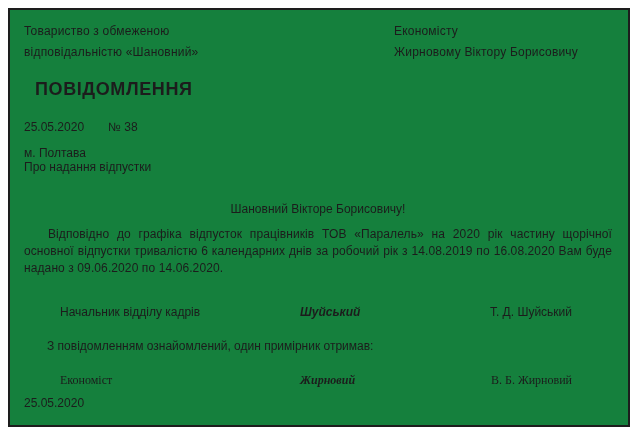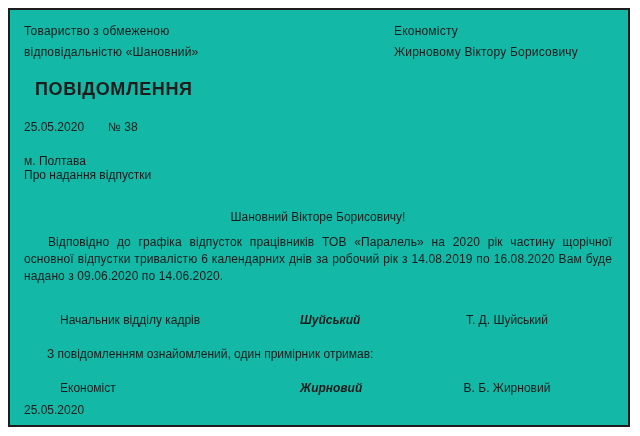--- a/index.html
+++ b/index.html
@@ -17,21 +17,21 @@
   }
   .doc {
     position: absolute;
     left: 8px;
     top: 8px;
     width: 622px;
     height: 419px;
     box-sizing: border-box;
     border: 2px solid #1d1d1d;
     padding: 11px 16px 0 14px;
-    background: #14b8a6;
+    background: #15803d;
   }
   .header {
     display: flex;
     justify-content: space-between;
     align-items: flex-start;
   }
   .header .block div {
     font-size: 12px;
     line-height: 21px;
     letter-spacing: 0.2px;
@@ -48,21 +48,21 @@
     margin-left: 11px;
   }
   .dateline {
     margin-top: 20px;
     font-size: 12px;
   }
   .dateline .num {
     margin-left: 24px;
   }
   .city {
-    margin-top: 20px;
+    margin-top: 12px;
     font-size: 12px;
   }
   .subject {
     font-size: 12px;
   }
   .salutation {
     margin-top: 28px;
     font-size: 12px;
     text-align: center;
   }
@@ -75,28 +75,28 @@
     letter-spacing: 0.1px;
   }
   .sig-row {
     display: grid;
     grid-template-columns: 1fr 190px 170px;
     font-size: 12px;
     align-items: baseline;
     margin-left: 36px;
   }
   .sig-row-1 { margin-top: 28px; }
-  .sig-row-2 { margin-top: 20px; }
+  .sig-row-2 { margin-top: 20px; font-family: Liberation Serif, serif; }
   .sig-row .autograph {
     font-style: italic;
     font-weight: 600;
     padding-left: 48px;
   }
   .sig-row .sig-name {
-    text-align: center;
+    text-align: right;
     padding-right: 40px;
   }
   .ack {
     margin-top: 20px;
     font-size: 12px;
     margin-left: 23px;
   }
   .footer-date {
     margin-top: 8px;
     font-size: 12px;

